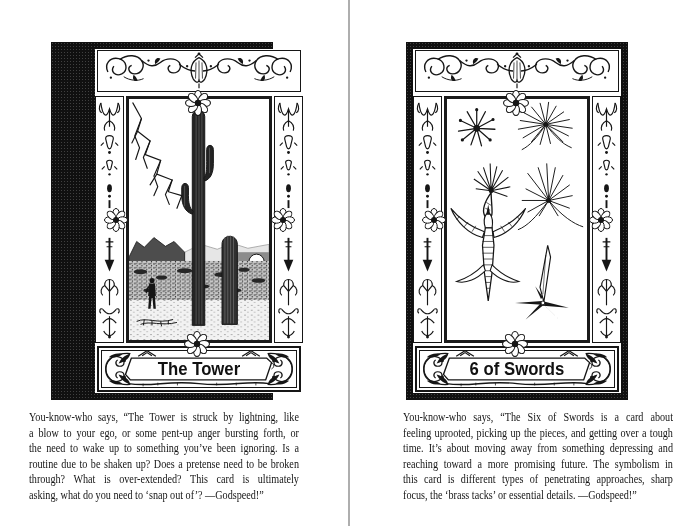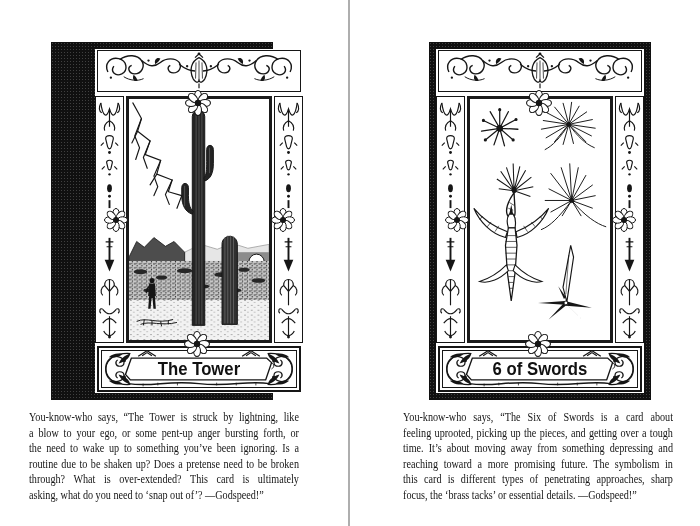--- a/index.html
+++ b/index.html
@@ -4,21 +4,21 @@
 <style>
   html,body{margin:0;padding:0;background:#ffffff;}
   .spread{position:relative;width:700px;height:526px;background:#ffffff;overflow:hidden;
           font-family:"Liberation Serif", serif;color:#1a1a1a;}
   .divider{position:absolute;left:348px;top:0;width:2px;height:526px;background:#aeaeae;}
 
   
   .card{position:absolute;width:222px;height:358px;background:#101010;padding:7px;box-sizing:border-box;
         background-image:radial-gradient(rgba(255,255,255,.20) .8px, transparent .9px);background-size:3px 3px;}
   .card-left{left:51px;top:42px;padding-left:44px;}
-  .card-right{left:429px;top:42px;}
+  .card-right{left:406px;top:42px;}
   .card-inner{position:relative;width:208px;height:344px;background:#ffffff;}
   .band{position:absolute;left:2px;top:1px;width:204px;height:42px;border:1.5px solid #161616;box-sizing:border-box;background:#fff;}
   .band svg{display:block;width:100%;height:100%;}
   .mainrow{position:absolute;left:0;top:47px;width:208px;height:247px;display:flex;gap:2px;}
   .col{width:29px;height:247px;border:1.5px solid #161616;box-sizing:border-box;background:#fff;}
   .col svg{display:block;width:100%;height:100%;}
   .pic{width:146px;height:247px;border:3px solid #1b1b1b;box-sizing:border-box;background:#fff;}
   .pic svg{display:block;width:100%;height:100%;}
   .banner{position:absolute;left:2px;top:297px;width:204px;height:46px;border:2px solid #161616;
           box-shadow:inset 0 0 0 2px #fff, inset 0 0 0 3px #161616;box-sizing:border-box;background:#fff;}

